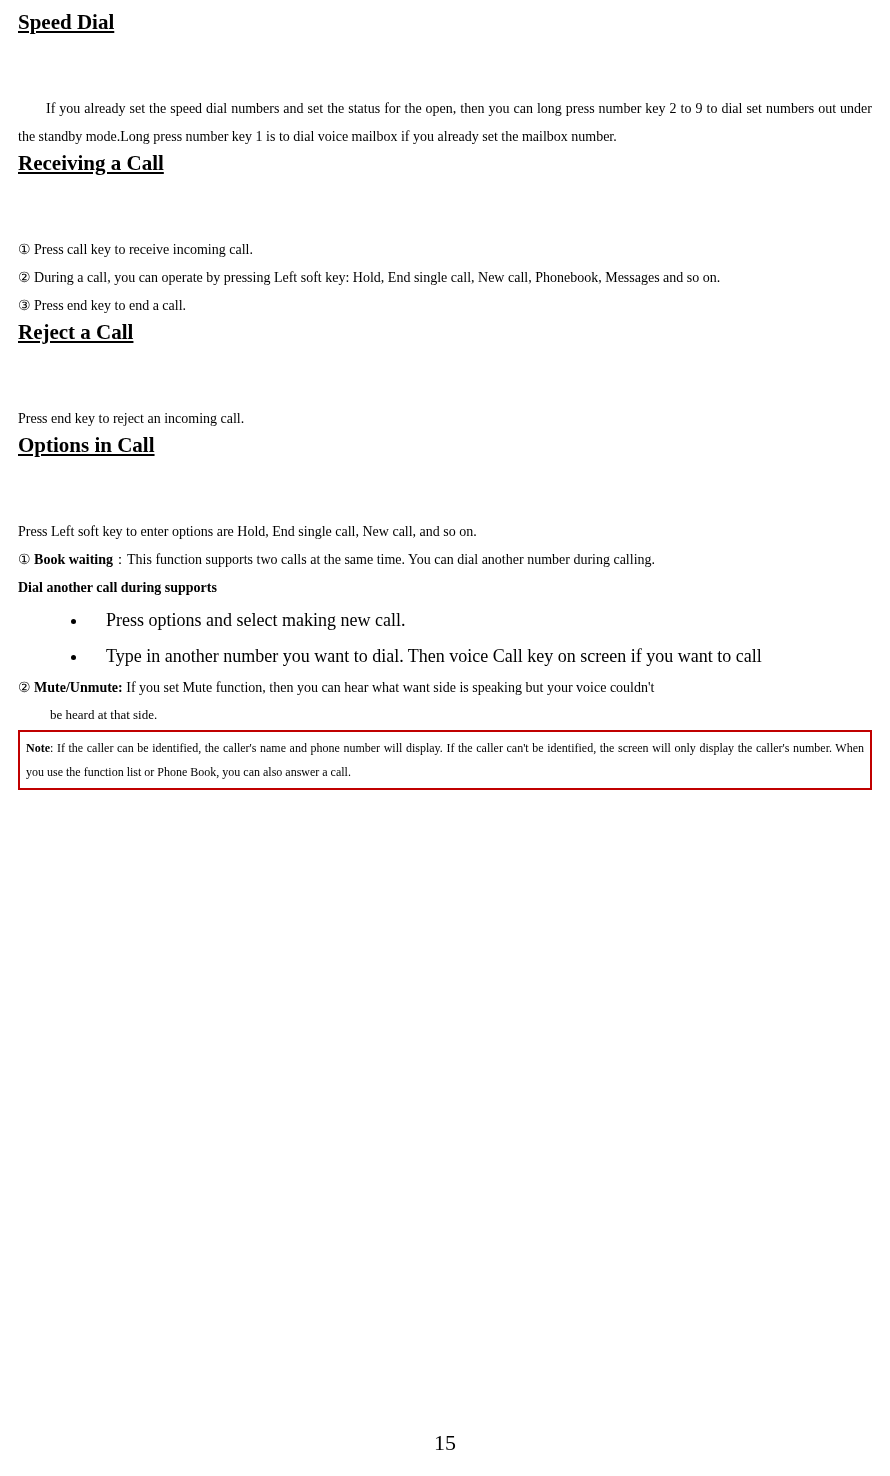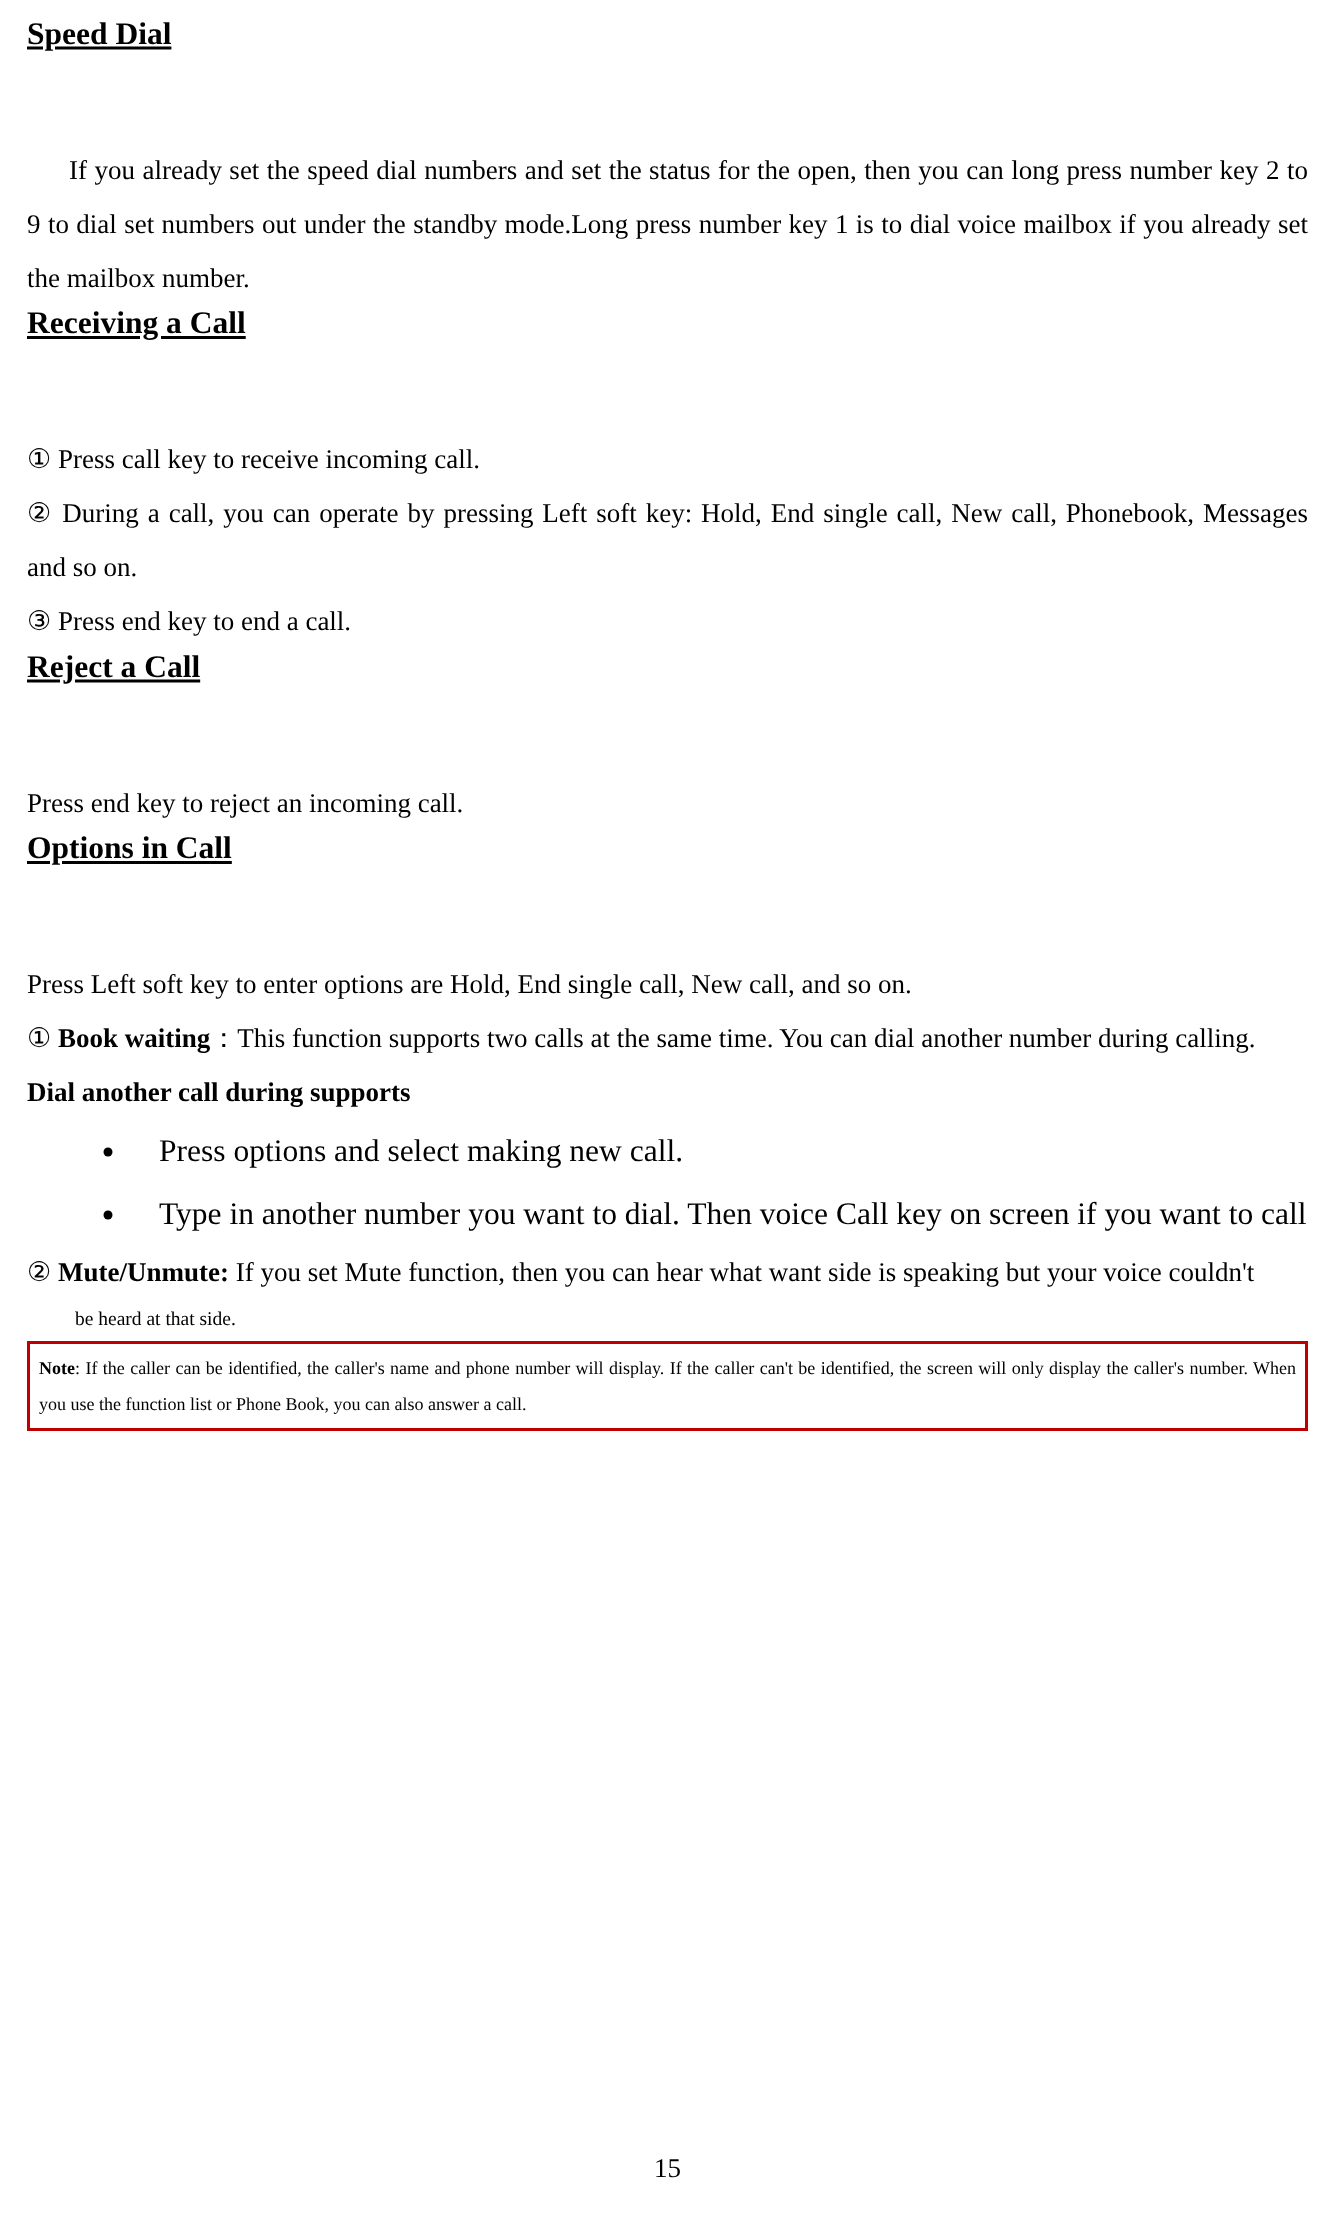--- a/index.html
+++ b/index.html
@@ -23,34 +23,34 @@
       margin-bottom: 60px;
       font-family: Liberation Serif, serif;
     }
     .heading-2 {
       font-size: 21px;
       font-weight: bold;
       text-decoration: underline;
       margin-bottom: 60px;
     }
     .paragraph {
-      font-size: 18px;
+      font-size: 14px;
       line-height: 2.0;
       text-align: justify;
     }
     .paragraph-indent {
       text-indent: 28px;
     }
     .bold-inline {
       font-weight: bold;
     }
     .bullet-list {
       list-style-type: disc;
       padding-left: 70px;
-      font-size: 21px;
+      font-size: 18px;
     }
     .bullet-list li {
       line-height: 2.0;
       padding-left: 18px;
     }
     .indented-continuation {
       padding-left: 32px;
       font-size: 13px;
       line-height: 2.0;
     }
@@ -61,21 +61,21 @@
       font-size: 12px;
       line-height: 2.0;
       text-align: justify;
     }
     .page-number {
       position: absolute;
       bottom: 20px;
       left: 0;
       right: 0;
       text-align: center;
-      font-size: 18px;
+      font-size: 22px;
     }
   </style>
 </head>
 <body>
 
 <h2 class="heading-1">Speed Dial</h2>
 
 <p class="paragraph paragraph-indent">If you already set the speed dial numbers and set the status for the open, then you can long press number key 2 to 9 to dial set numbers out under the standby mode.Long press number key 1 is to dial voice mailbox if you already set the mailbox number.</p>
 
 <h2 class="heading-2">Receiving a Call</h2>

